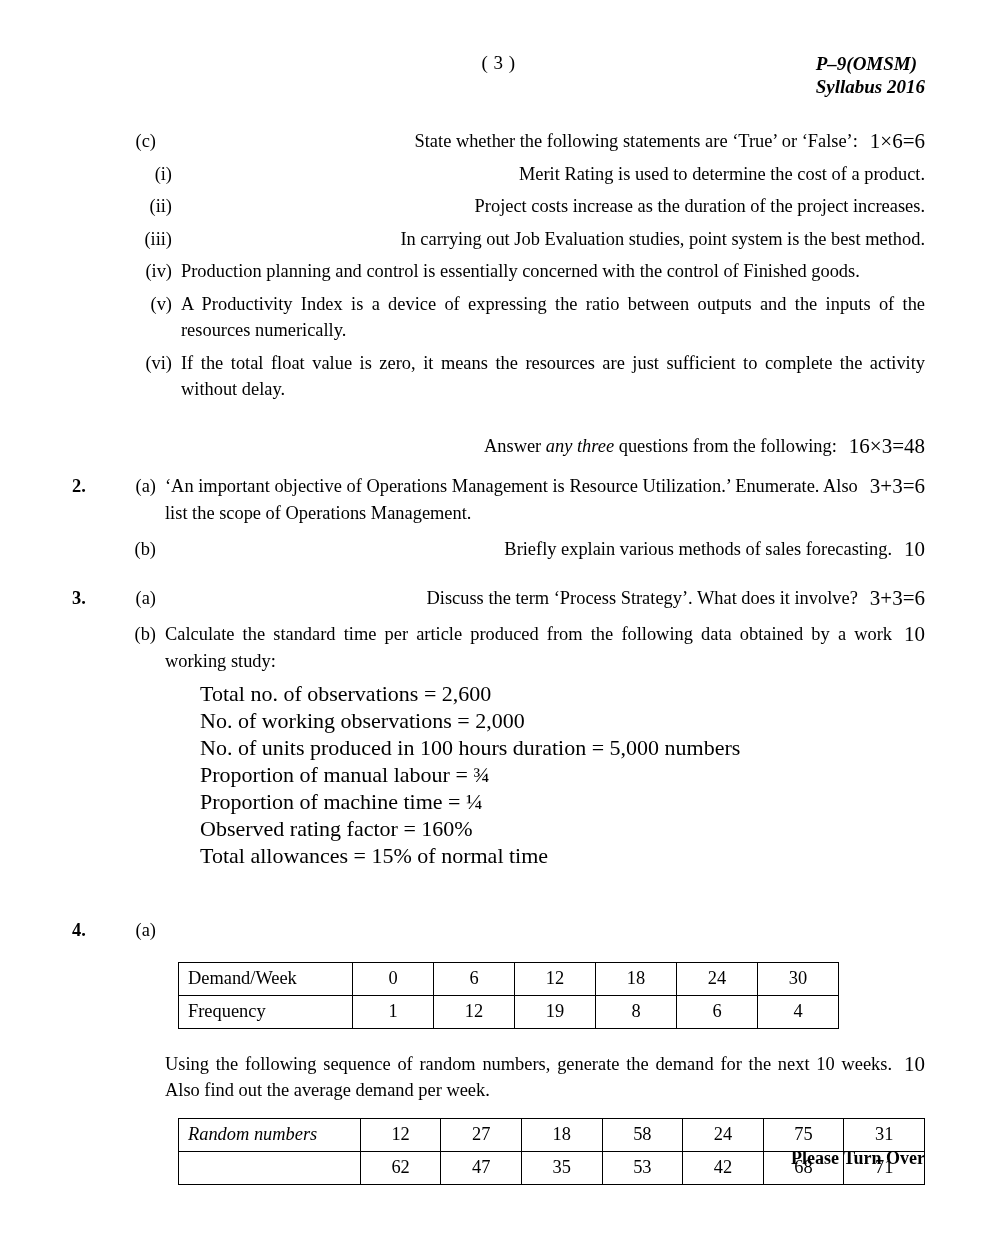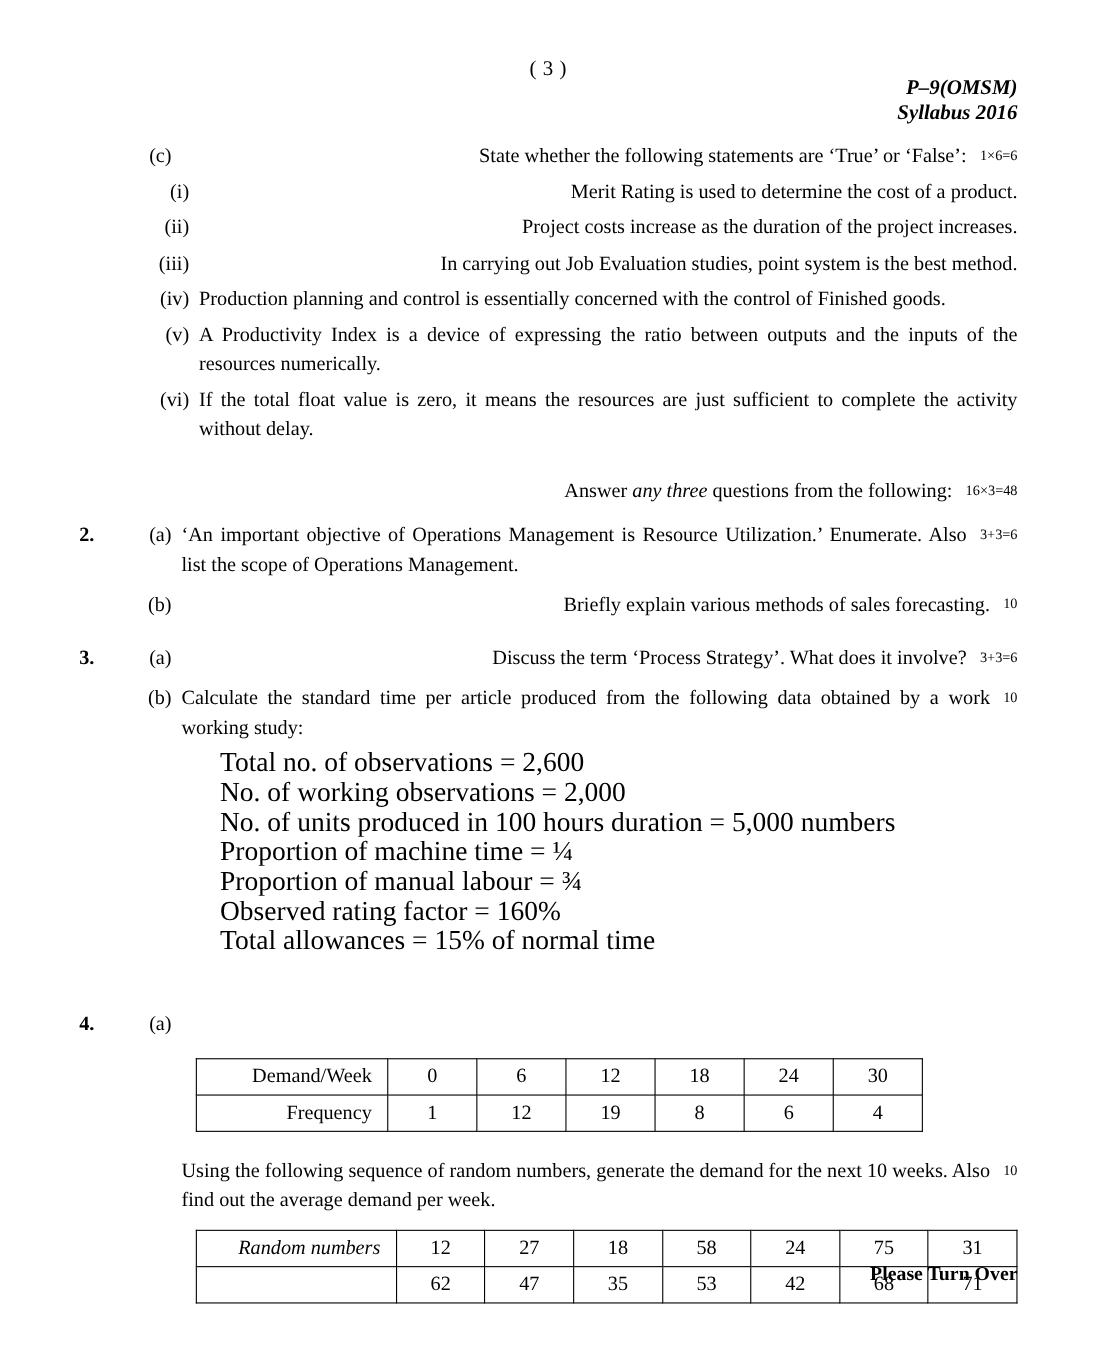--- a/index.html
+++ b/index.html
@@ -37,22 +37,22 @@
     left: 0;
     top: 0;
     width: 997px;
     text-align: center;
     font-size: 19px;
     letter-spacing: 0.5px;
   }
   .paper-code {
     position: absolute;
     right: 72px;
-    top: 16px;
-    text-align: right;
+    top: 0;
+    text-align: left;
     font-weight: bold;
     font-style: italic;
     font-size: 19px;
     line-height: 23px;
     white-space: nowrap;
   }
 
   
   .content {
     position: absolute;
@@ -86,36 +86,36 @@
     flex: 1 1 auto;
     text-align: justify;
     text-justify: inter-word;
   }
   .txt.nojust { text-align: right; }
   .marks {
     flex: 0 0 auto;
     text-align: right;
     white-space: nowrap;
     padding-left: 12px;
-    font-size: 13px;
+    font-size: 21px;
   }
 
   
   .lvl-letter .marker { flex-basis: 40px; padding-right: 9px; }
 
   
   .roman-block { margin-left: 54px; }
   .roman-block .marker { flex-basis: 46px; padding-right: 9px; }
 
   
   .lvl-part .marker { flex-basis: 40px; padding-right: 9px; }
 
   
   .dataline {
-    font-size: 25px;
+    font-size: 22px;
     line-height: 27px;
     margin-left: 128px;
   }
 
   
   .sp-6  { height: 6px; }
   .sp-10 { height: 10px; }
   .sp-14 { height: 14px; }
   .sp-18 { height: 18px; }
   .sp-22 { height: 22px; }
@@ -131,21 +131,21 @@
     border: 1.6px solid #000;
   }
   table.grid td {
     border: 1.4px solid #000;
     height: 30px;
     text-align: center;
     padding: 1px 4px;
     white-space: nowrap;
   }
   table.grid td.lbl {
-    text-align: right;
+    text-align: left;
     padding-left: 9px;
     padding-right: 14px;
   }
   
   .t-demand td.lbl { width: 150px; }
   .t-demand td.val { width: 72px; }
   
   .t-random td.lbl { width: 158px; font-style: italic; }
   .t-random td.val { width: 72px; }
 
@@ -258,22 +258,22 @@
       <span class="txt">Calculate the standard time per article produced from the following data obtained by a work working study:</span>
       <span class="marks">10</span>
     </div>
 
     <div class="sp-6"></div>
 
     <div>
       <div class="dataline">Total no. of observations = 2,600</div>
       <div class="dataline">No. of working observations = 2,000</div>
       <div class="dataline">No. of units produced in 100 hours duration = 5,000 numbers</div>
+      <div class="dataline">Proportion of manual labour = ¾</div>
       <div class="dataline">Proportion of machine time = ¼</div>
-      <div class="dataline">Proportion of manual labour = ¾</div>
       <div class="dataline">Observed rating factor = 160%</div>
       <div class="dataline">Total allowances = 15% of normal time</div>
     </div>
 
     <div class="sp-30"></div>
     <div class="sp-18"></div>
 
     <div class="row lvl-part">
       <span class="qnum">4.</span>
       <span class="marker">(a)</span>

